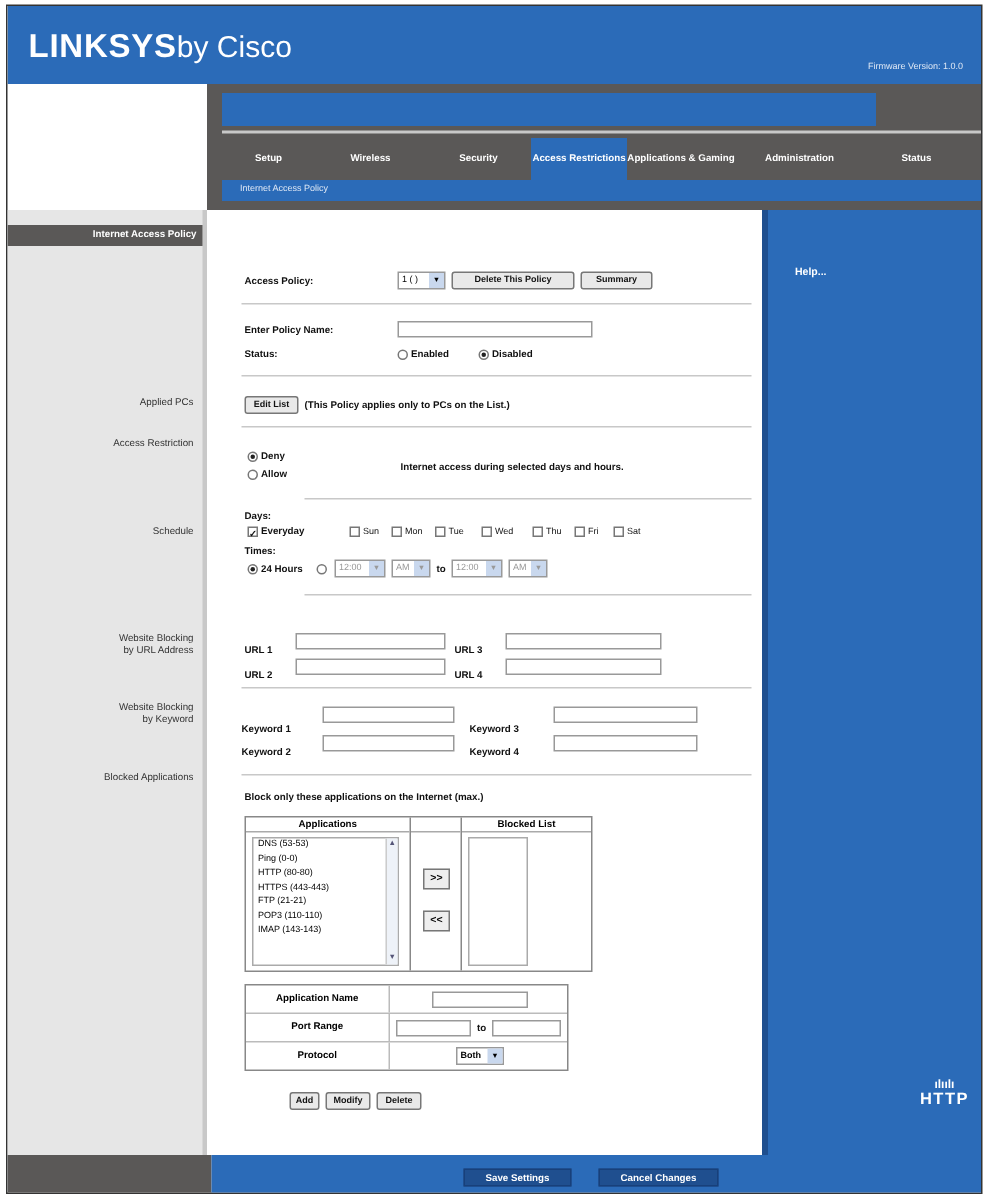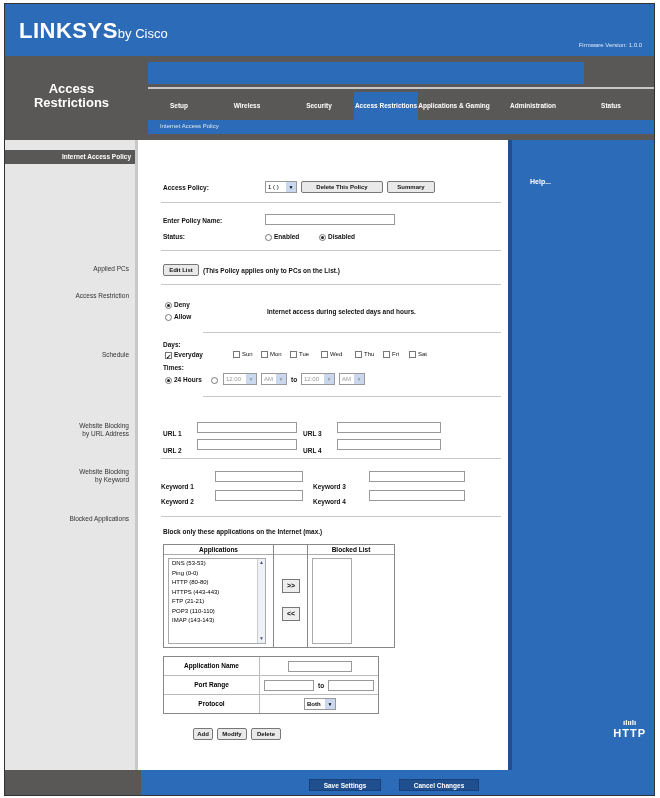--- a/index.html
+++ b/index.html
@@ -2,21 +2,21 @@
 <html><head>
   <meta charset="utf-8">
   <style>
     * { box-sizing: border-box; margin: 0; padding: 0; }
     body { width: 660px; height: 798px; background: #ffffff; font-family: "Liberation Sans", sans-serif; font-size: 7px; color: #000; overflow: hidden; position: relative; }
     .frame { position: absolute; left: 4px; top: 3px; width: 651px; height: 793px; border: 1px solid #333; background: #fff; overflow: hidden; }
 
     
     .header { position: absolute; left: 0; top: 0; width: 651px; height: 52px; background: #2b6bb8; }
     .logo { position: absolute; left: 14px; top: 14px; color: #fff; font-size: 22px; font-weight: bold; letter-spacing: 0.5px; font-family: "Liberation Sans", sans-serif; }
-    .logo .by { font-weight: normal; font-size: 13px; letter-spacing: 0; }
+    .logo .by { font-weight: normal; font-size: 20px; letter-spacing: 0; }
     .fw { position: absolute; right: 14px; top: 38px; color: #dfe8f5; font-size: 6px; }
 
     
     .nav-title { position: absolute; left: 0; top: 52px; width: 133px; height: 84px; background: #5a5857; color: #fff; font-weight: bold; font-size: 13px; text-align: center; padding-top: 26px; line-height: 14px; }
     .nav-right { position: absolute; left: 133px; top: 52px; width: 518px; height: 84px; background: #5a5857; }
     .nav-top-bar { position: absolute; left: 10px; top: 6px; width: 436px; height: 22px; background: #2b6bb8; }
     .nav-rule { position: absolute; left: 10px; top: 31px; width: 508px; height: 2px; background: #c8c8c8; }
     .tabs { position: absolute; left: 10px; top: 36px; width: 508px; height: 28px; display: flex; align-items: center; }
     .tab { color: #fff; font-size: 6.5px; font-weight: bold; text-align: center; height: 28px; display: flex; align-items: center; justify-content: center; line-height: 8px; }
     .tab.active { background: #2b6bb8; }
@@ -76,24 +76,20 @@
 
 <div class="frame">
 
   <div class="header">
     <div class="logo">
       <span>LINKSYS</span><span class="by">by Cisco</span>
     </div>
     <div class="fw">Firmware Version: 1.0.0</div>
   </div>
 
-  <div class="nav-title">
-    <div>Access</div>
-    <div>Restrictions</div>
-  </div>
   <div class="nav-right">
     <div class="nav-top-bar"></div>
     <div class="nav-rule"></div>
     <div class="tabs">
       <div class="tab" style="width:62px">Setup</div>
       <div class="tab" style="width:74px">Wireless</div>
       <div class="tab" style="width:70px">Security</div>
       <div class="tab active" style="width:64px">Access Restrictions</div>
       <div class="tab" style="width:72px">Applications &amp; Gaming</div>
       <div class="tab" style="width:86px">Administration</div>

